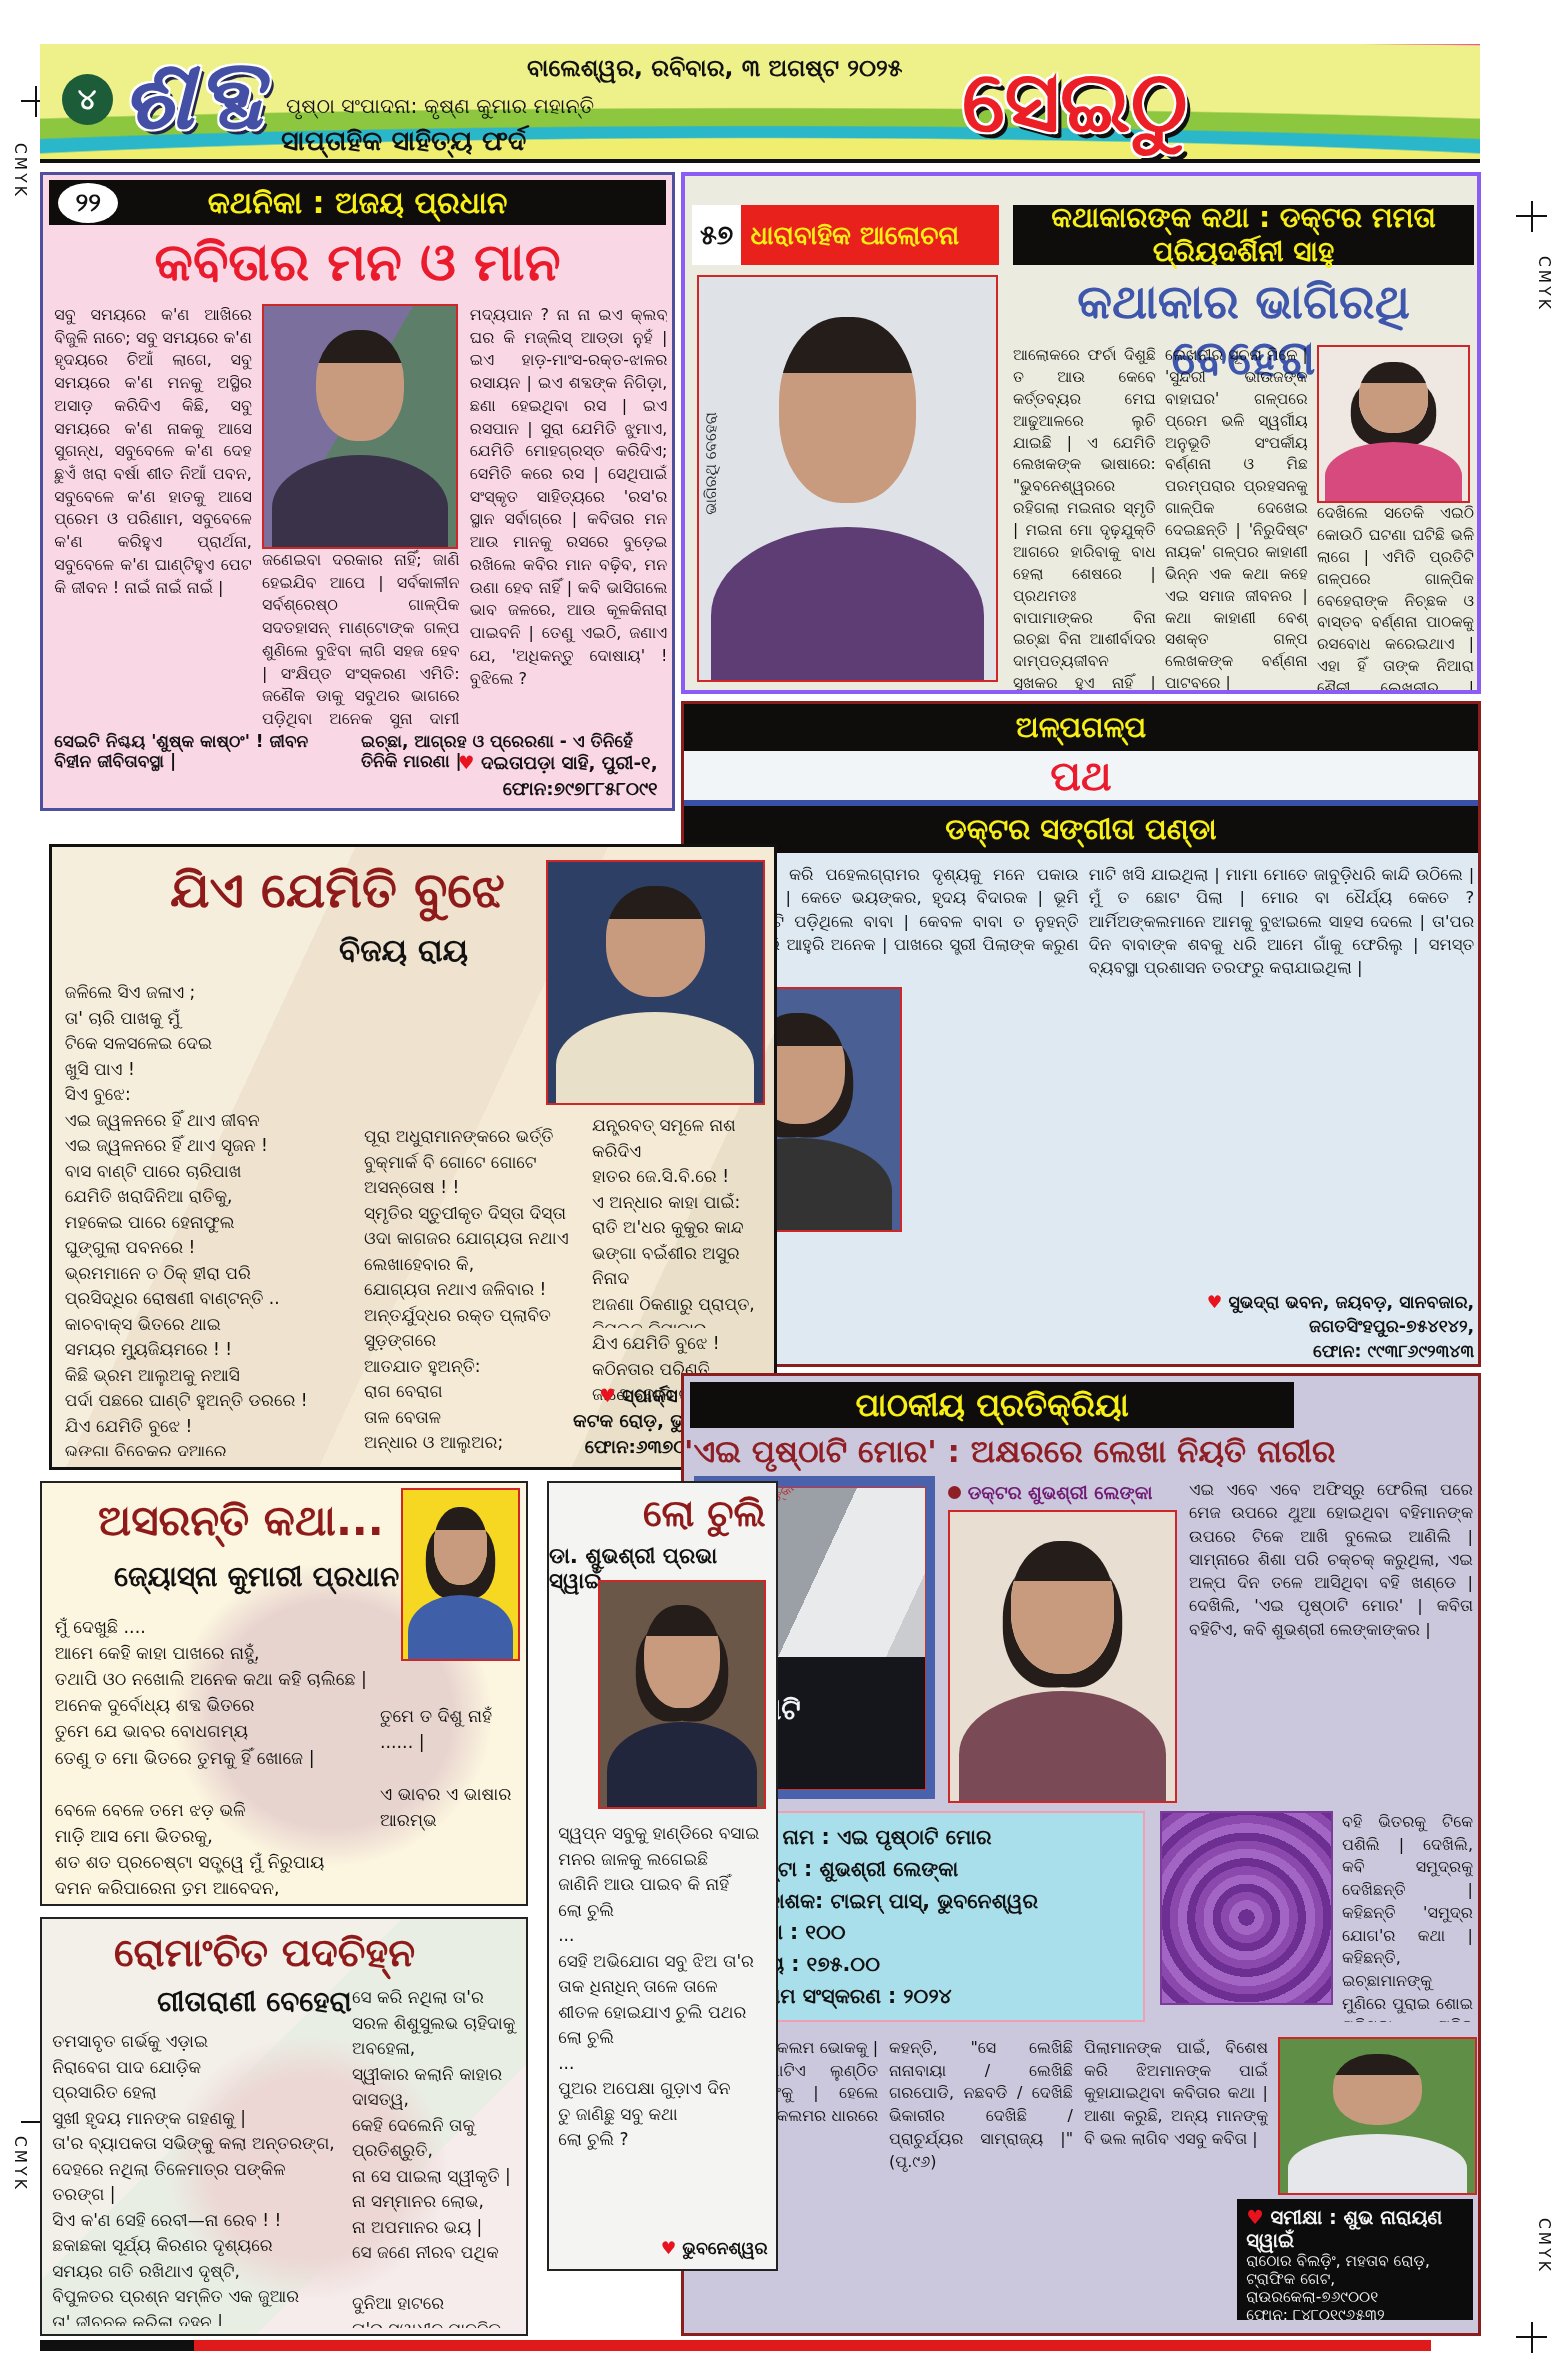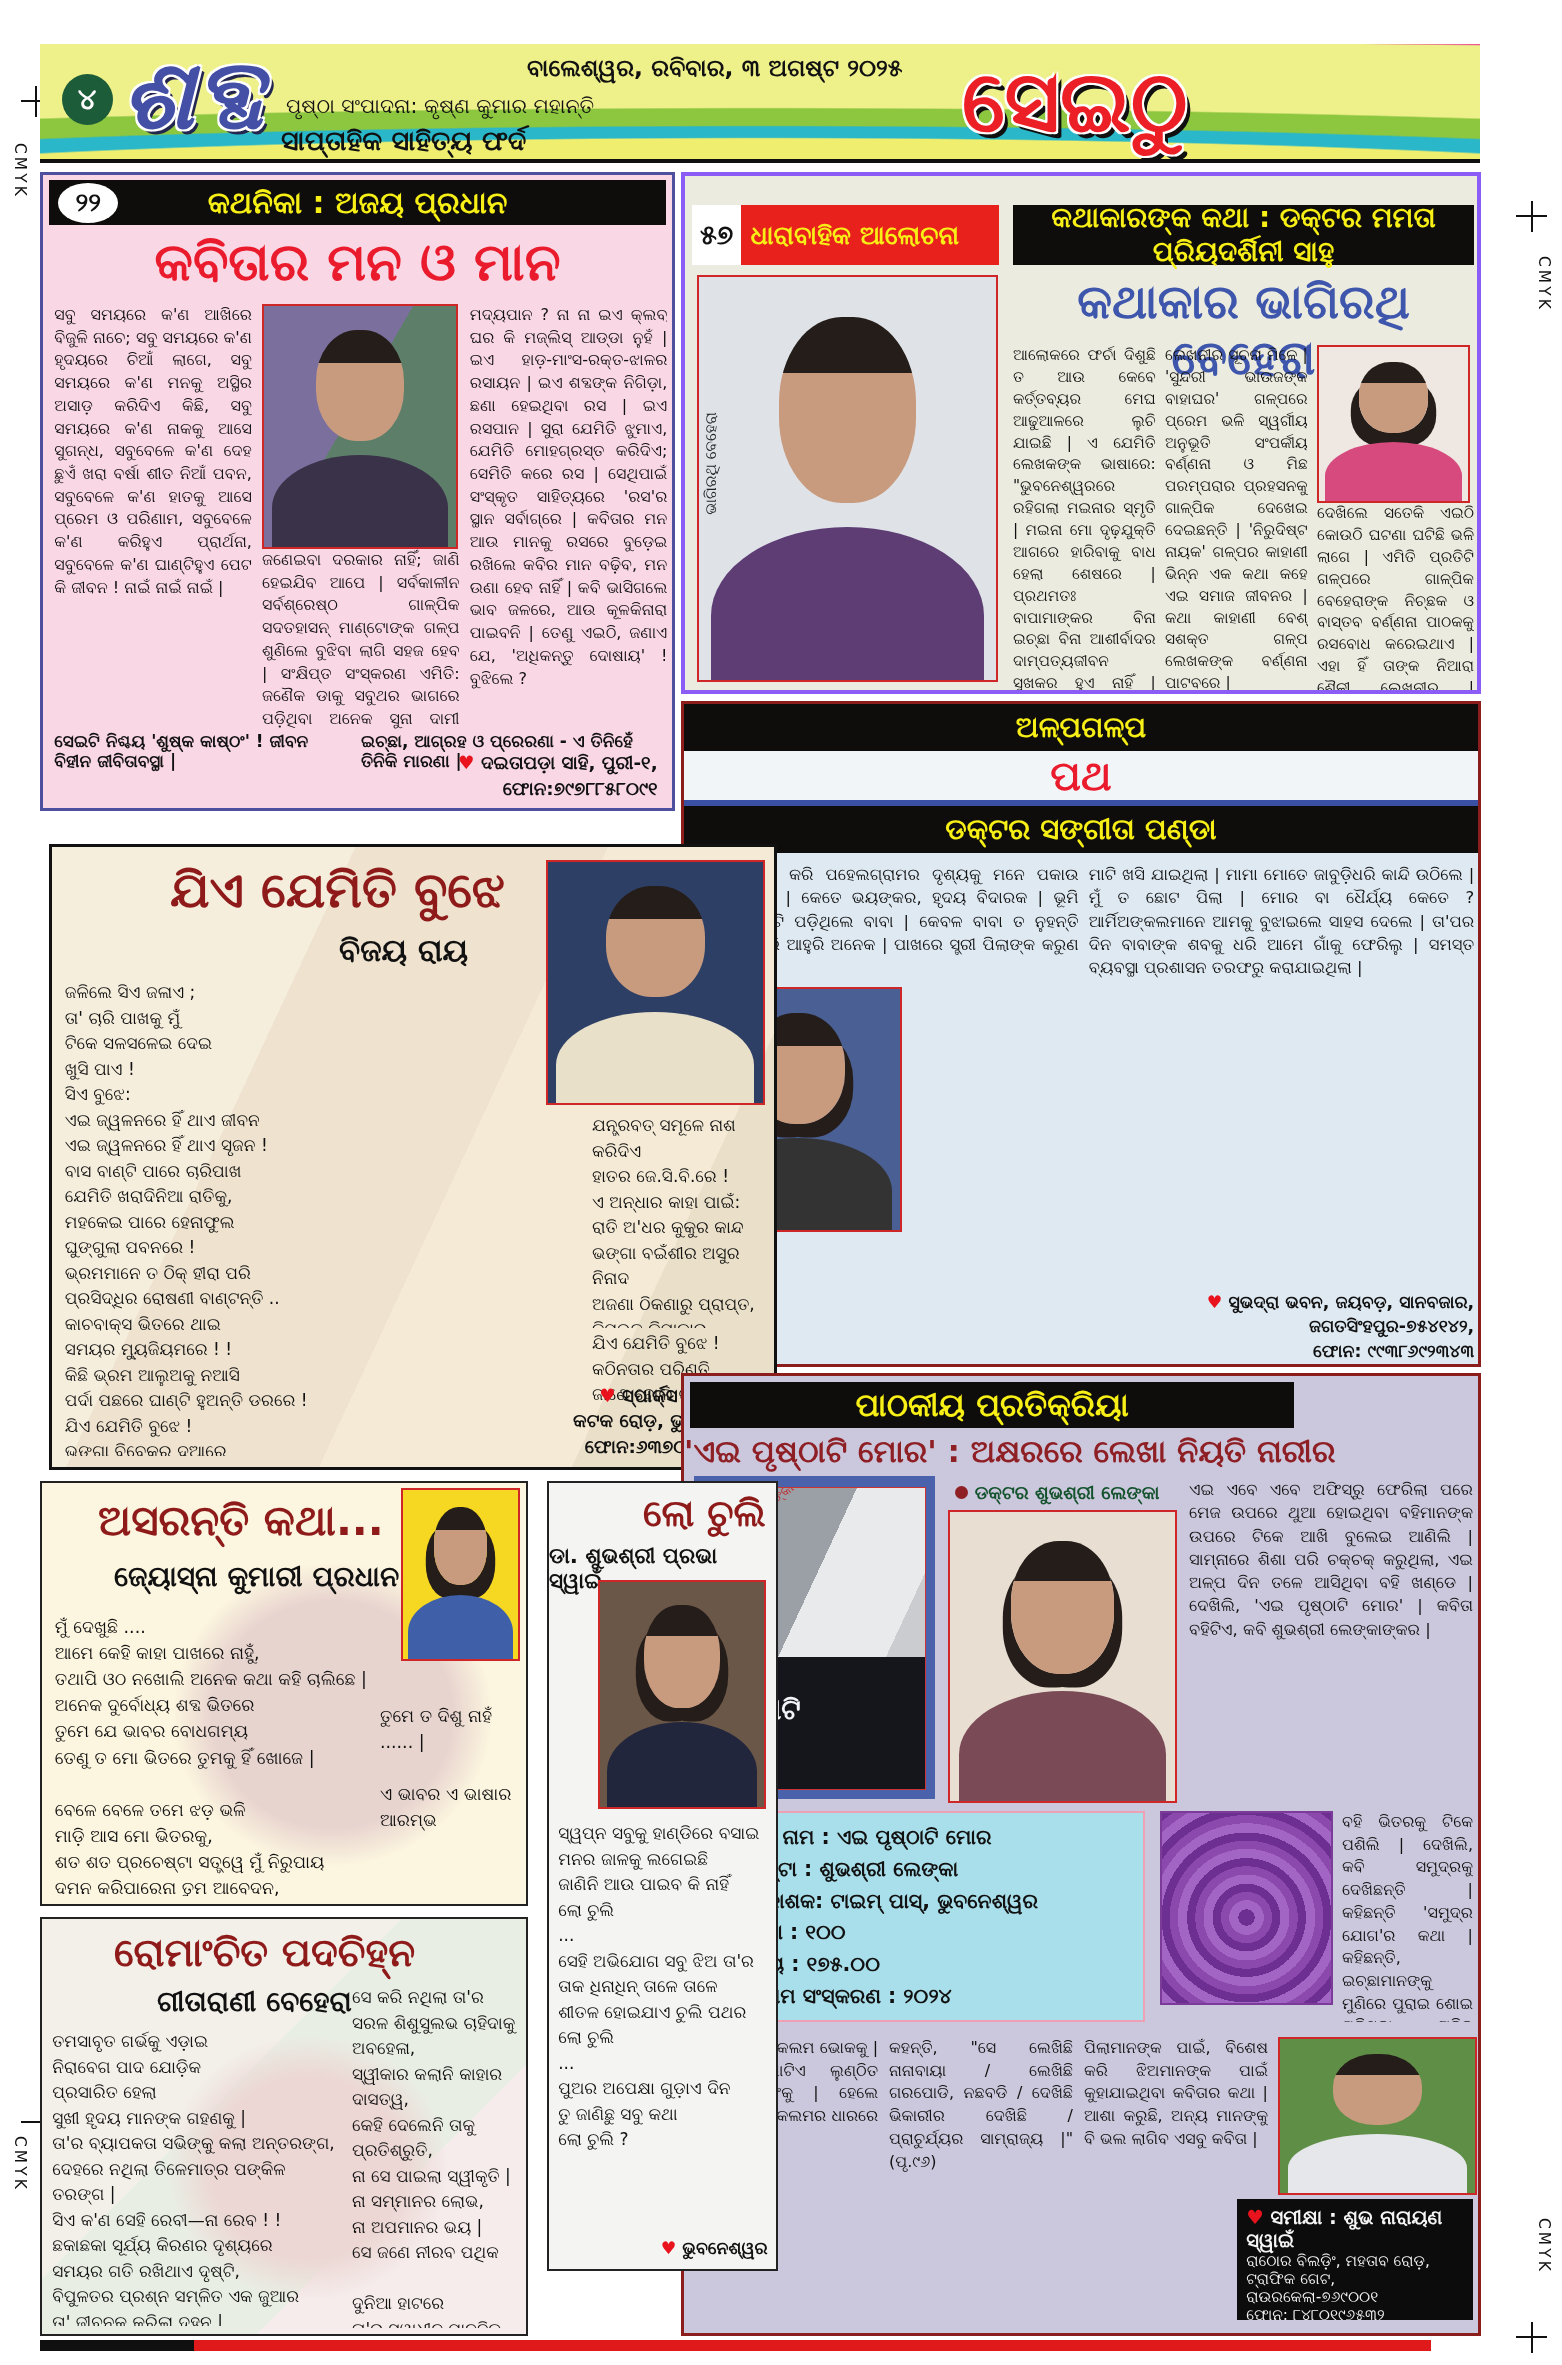--- a/index.html
+++ b/index.html
@@ -173,20 +173,32 @@
 କିଛି ଭ୍ରମ ଆଲୁଅକୁ ନଆସି
 ପର୍ଦା ପଛରେ ଘାଣ୍ଟି ହୁଅନ୍ତି ଡରରେ !
 ଯିଏ ଯେମିତି ବୁଝେ !
 ଭଙ୍ଗା ବିବେକର ଦୁଆରେ
 ତାଲା ଠୁଙ୍କି...
 ଚାବି ହଜେଇଦିଏ ଜନପଦରେ !
 ଅନ୍ଧାର ନଥାଏ ଚେହେରାରେ
 ଅନ୍ଧାର ଥାଏ ମନରେ !
 ମନର ଅଗଣାକୁ ଅସଫା ରଖି
 ଅଦେଖା ଅଜଣା ଦାମିକା - ଚାରାମାନଙ୍କୁ;</div>
+    <div class="abs poemtext" style="left:312px;top:277px;width:215px;height:333px;font-size:17px">ପୂରା ଅଧୁରାମାନଙ୍କରେ ଭର୍ତ୍ତି
+ବୁକ୍‌ମାର୍କ ବି ଗୋଟେ ଗୋଟେ
+ଅସନ୍ତୋଷ ! !
+ସ୍ମୃତିର ସ୍ତୁପୀକୃତ ଦିସ୍ତା ଦିସ୍ତା
+ଓଦା କାଗଜର ଯୋଗ୍ୟତା ନଥାଏ
+ଲେଖାହେବାର କି,
+ଯୋଗ୍ୟତା ନଥାଏ ଜଳିବାର !
+ଅନ୍ତର୍ଯୁଦ୍ଧର ରକ୍ତ ପ୍ଲାବିତ ସୁଡ଼ଙ୍ଗରେ
+ଆତଯାତ ହୁଅନ୍ତି:
+ରାଗ ବେରାଗ
+ତାଳ ବେତାଳ
+ଅନ୍ଧାର ଓ ଆଲୁଅର;</div>
     <div class="abs poemtext" style="left:540px;top:266px;width:179px;height:215px;font-size:17px">ଯନ୍ତ୍ରବତ୍ ସମୂଳେ ନାଶ କରିଦିଏ
 ହାତର ଜେ.ସି.ବି.ରେ !
 ଏ ଅନ୍ଧାର କାହା ପାଇଁ:
 ରାତି ଅ'ଧର କୁକୁର କାନ୍ଦ
 ଭଙ୍ଗା ବଇଁଶୀର ଅସୁର ନିନାଦ
 ଅଜଣା ଠିକଣାରୁ ପ୍ରାପ୍ତ,
 କିମ୍ଭୂତ କିମାକାର ଖେଳନାର
 ଆର୍ତ୍ତନାଦ ! !
 ଖଣ୍ଡି ଶଢରେ
 ବାକ୍ୟର ଦରଗଢା ଅବୟବ
@@ -218,21 +230,21 @@
       <div style="position:relative;width:100%;height:100%;background:linear-gradient(115deg,#9aa0a6 0 42%,#e8eaec 42% 72%,#caccd0 72%);border:1.5px solid #c33;overflow:hidden">
         <div style="position:absolute;left:4.1px;top:15.4px;color:#c0272d;font-size:13.3px;transform:rotate(-35deg)">ଶୁଭଶ୍ରୀ ଲେଙ୍କା</div>
         <div style="position:absolute;left:0;bottom:0;width:100%;height:44%;background:#15161c;color:#f3f4f8;font-weight:700;font-size:28px;line-height:1.15;padding:5.1px 8.2px;box-sizing:border-box">
           <div>ଏଇ</div>
           <div>ପୃଷ୍ଠାଟି</div>
           <div>ମୋର</div>
         </div>
       </div>
     </div>
 
-    <div class="abs" style="left:271px;top:106px;width:225px;font-size:18.4px;font-weight:700;color:#14532d">
+    <div class="abs" style="left:264px;top:106px;width:225px;font-size:18.4px;font-weight:700;color:#701a75">
       <span style="display:inline-block;width:13.3px;height:13.3px;border-radius:50%;background:#8e1f24"></span>
       <span>ଡକ୍ଟର ଶୁଭଶ୍ରୀ ଲେଙ୍କା</span>
     </div>
     <div class="photo portrait fem" style="left:264px;top:134px;width:225px;height:289px;--shirt:#7a4a56;background:#e9ded2"></div>
 
     <div class="abs bodytext" style="left:505px;top:102px;width:284px;height:323px;font-size:16.4px">ଏଇ ଏବେ ଏବେ ଅଫିସ୍‌ରୁ ଫେରିଲା ପରେ ମେଜ ଉପରେ ଥୁଆ ହୋଇଥିବା ବହିମାନଙ୍କ ଉପରେ ଟିକେ ଆଖି ବୁଲେଇ ଆଣିଲି | ସାମ୍ନାରେ ଶିଶା ପରି ଚକ୍‌ଚକ୍ କରୁଥିଲା, ଏଇ ଅଳ୍ପ ଦିନ ତଳେ ଆସିଥିବା ବହି ଖଣ୍ଡେ | ଦେଖିଲି, 'ଏଇ ପୃଷ୍ଠାଟି ମୋର' | କବିତା ବହିଟିଏ, କବି ଶୁଭଶ୍ରୀ ଲେଙ୍କାଙ୍କର |</div>
 
     <div class="abs infobox" style="left:10.2px;top:435px;width:451px;height:211px;padding:9.2px 12.3px">
       <div class="info-line"><span class="heart">♥</span> <span>ବହିର ନାମ : ଏଇ ପୃଷ୍ଠାଟି ମୋର</span></div>
       <div class="info-line"><span class="heart">♥</span> <span>ସ୍ରଷ୍ଟା : ଶୁଭଶ୍ରୀ ଲେଙ୍କା</span></div>

